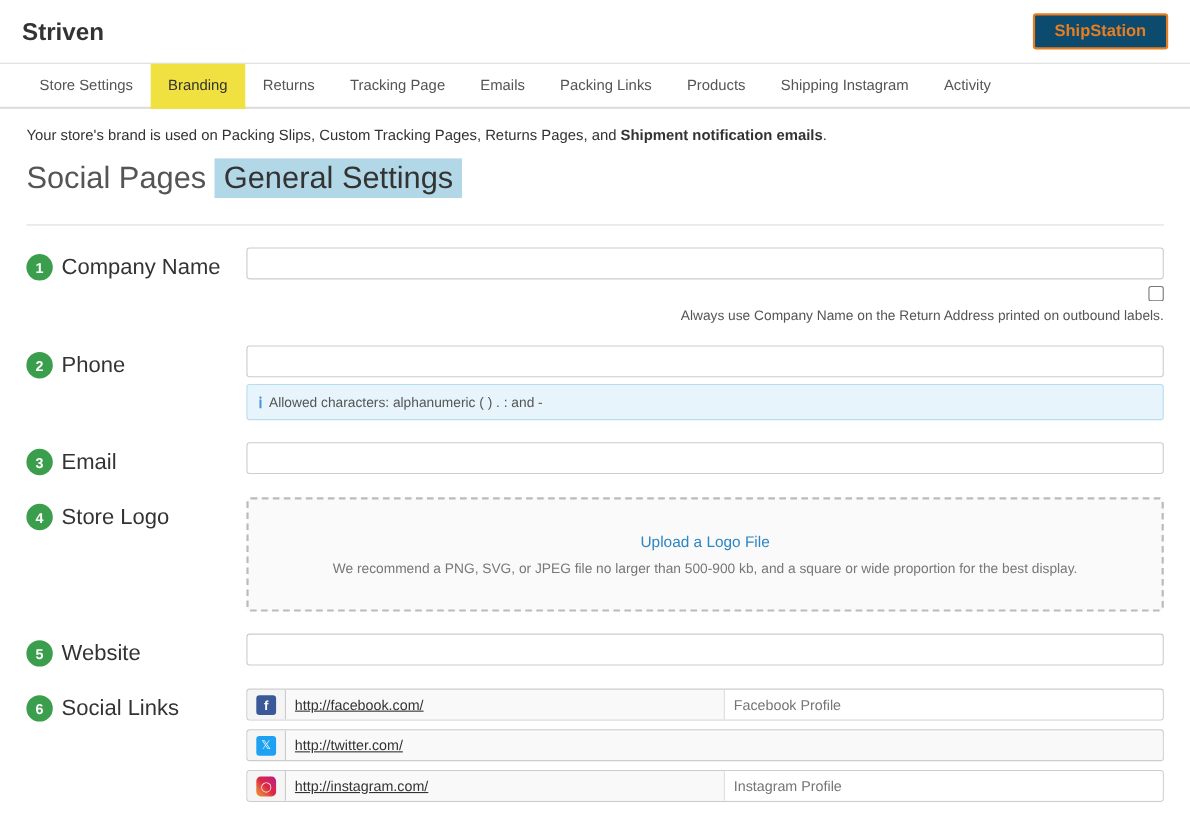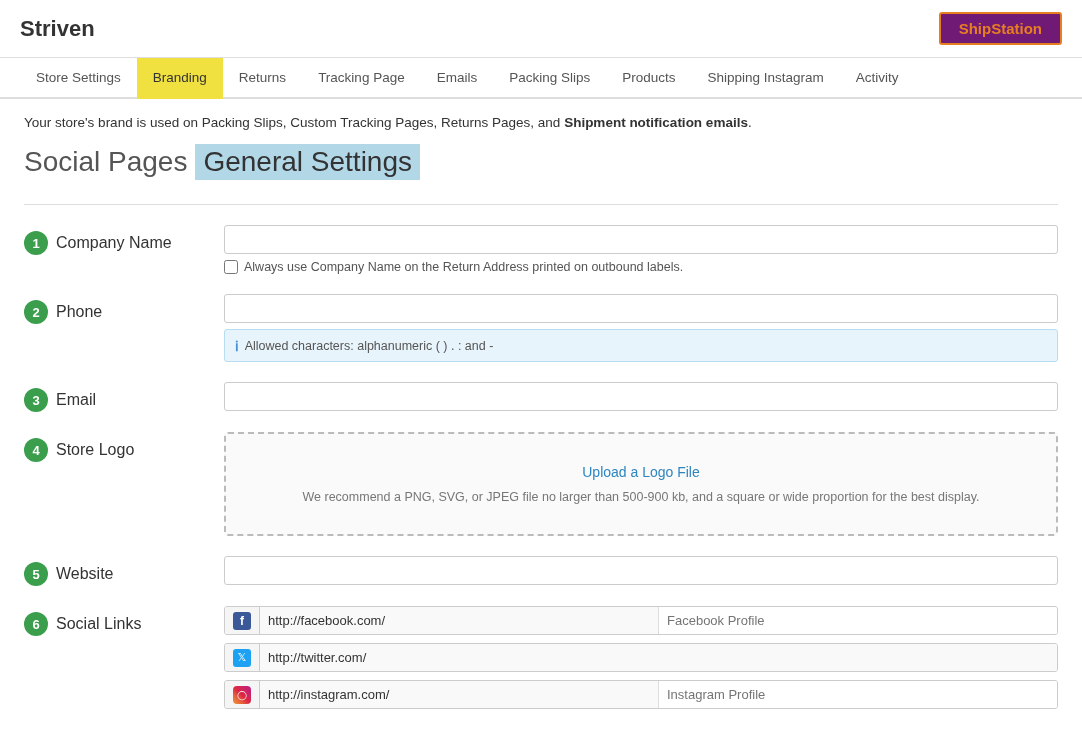--- a/index.html
+++ b/index.html
@@ -1,21 +1,21 @@
 <!DOCTYPE html>
 <html><head>
   <meta charset="utf-8">
   <style>
     * { box-sizing: border-box; margin: 0; padding: 0; }
     body { font-family: Arial, sans-serif; font-size: 14px; background: #fff; color: #333; width: 1082px; min-height: 747px; }
 
     
     .header { display: flex; align-items: center; justify-content: space-between; padding: 12px 20px; border-bottom: 1px solid #ddd; }
     .header-logo { font-size: 22px; font-weight: bold; color: #333; }
-    .header-btn { border: 2px solid #e67e22; color: #e67e22; background: #701a75; padding: 6px 18px; font-size: 15px; font-weight: bold; cursor: pointer; border-radius: 3px; }
+    .header-btn { border: 2px solid #e67e22; color: #e67e22; background: #0c4a6e; padding: 6px 18px; font-size: 15px; font-weight: bold; cursor: pointer; border-radius: 3px; }
 
     
     .nav-tabs { display: flex; align-items: center; border-bottom: 2px solid #ddd; padding: 0 20px; gap: 0; }
     .nav-tab { padding: 12px 16px; cursor: pointer; font-size: 13.5px; color: #555; white-space: nowrap; border-bottom: 2px solid transparent; margin-bottom: -2px; }
     .nav-tab.active { background: #f0e040; color: #333; font-weight: normal; border-bottom: 2px solid #f0e040; }
 
     
     .main { padding: 16px 24px; }
     .info-text { font-size: 13.5px; color: #333; margin-bottom: 14px; }
     .info-text strong { font-weight: bold; }
@@ -25,44 +25,44 @@
     .page-title-branded { font-size: 28px; color: #555; font-weight: 300; }
     .page-title-general { font-size: 28px; color: #333; font-weight: 400; background: #b2d8e8; padding: 2px 8px; margin-left: 8px; }
 
     
     .divider { border: none; border-top: 1px solid #ddd; margin: 0 0 20px 0; }
 
     
     .form-row { display: flex; align-items: flex-start; margin-bottom: 20px; }
     .form-label-col { display: flex; align-items: center; gap: 8px; width: 200px; min-width: 200px; padding-top: 6px; }
     .step-badge { width: 24px; height: 24px; border-radius: 50%; background: #3a9e4c; color: #fff; font-size: 13px; font-weight: bold; display: flex; align-items: center; justify-content: center; flex-shrink: 0; }
-    .form-label { font-size: 16px; color: #333; }
+    .form-label { font-size: 20px; color: #333; }
     .form-field-col { flex: 1; }
 
     
     .text-input { width: 100%; padding: 6px 10px; border: 1px solid #ccc; border-radius: 3px; font-size: 13.5px; color: #333; outline: none; }
 
     
-    .checkbox-row { display: flex; align-items: flex-end; gap: 6px; margin-top: 6px; }
+    .checkbox-row { display: flex; align-items: flex-end; gap: 6px; margin-top: 6px; flex-direction: column; }
     .checkbox-row input[type=checkbox] { width: 14px; height: 14px; }
     .checkbox-label { font-size: 12.5px; color: #555; }
 
     
     .info-box { display: flex; align-items: center; gap: 6px; background: #e8f4fb; border: 1px solid #b8ddf0; padding: 6px 10px; margin-top: 6px; border-radius: 3px; font-size: 12.5px; color: #555; }
     .info-icon { color: #4a90d9; font-size: 14px; font-weight: bold; }
 
     
     .logo-upload { border: 2px dashed #bbb; border-radius: 4px; padding: 30px 20px; text-align: center; background: #fafafa; }
     .logo-upload-link { color: #2e86c1; cursor: pointer; font-size: 14px; }
     .logo-upload-hint { font-size: 12.5px; color: #777; margin-top: 10px; }
 
     
     .social-input-row { display: flex; margin-bottom: 8px; border: 1px solid #ccc; border-radius: 3px; overflow: hidden; }
     .social-icon-cell { display: flex; align-items: center; justify-content: center; padding: 0 8px; background: #f5f5f5; border-right: 1px solid #ccc; }
-    .social-url-input { flex: 1; padding: 6px 8px; border: none; font-size: 13px; color: #333; outline: none; background: #f9f9f9; }
+    .social-url-input { flex: 1; padding: 6px 8px; border: none; font-size: 13px; color: #333; outline: none; background: #f9f9f9; text-decoration: underline; }
     .social-placeholder-input { flex: 1; padding: 6px 8px; border: none; border-left: 1px solid #ddd; font-size: 13px; color: #aaa; outline: none; background: #fff; }
 
     
     .fb-icon { width: 18px; height: 18px; background: #3b5998; border-radius: 3px; display: flex; align-items: center; justify-content: center; color: #fff; font-size: 12px; font-weight: bold; }
     
     .tw-icon { width: 18px; height: 18px; background: #1da1f2; border-radius: 3px; display: flex; align-items: center; justify-content: center; color: #fff; font-size: 11px; }
     
     .ig-icon { width: 18px; height: 18px; background: linear-gradient(45deg, #f09433, #e6683c, #dc2743, #cc2366, #bc1888); border-radius: 4px; display: flex; align-items: center; justify-content: center; color: #fff; font-size: 9px; }
   </style>
 </head>
@@ -72,21 +72,21 @@
   <span class="header-logo">Striven</span>
   <button class="header-btn">ShipStation</button>
 </div>
 
 <div class="nav-tabs">
   <div class="nav-tab">Store Settings</div>
   <div class="nav-tab active">Branding</div>
   <div class="nav-tab">Returns</div>
   <div class="nav-tab">Tracking Page</div>
   <div class="nav-tab">Emails</div>
-  <div class="nav-tab">Packing Slips</div>
+  <div class="nav-tab">Packing Links</div>
   <div class="nav-tab">Products</div>
   <div class="nav-tab">Shipping Instagram</div>
   <div class="nav-tab">Activity</div>
 </div>
 
 <div class="main">
   <p class="info-text">
     <span>Your store's brand is used on Packing Slips, Custom Tracking Pages, Returns Pages, and </span><strong>Shipment notification emails</strong><span>.</span>
   </p>
 

